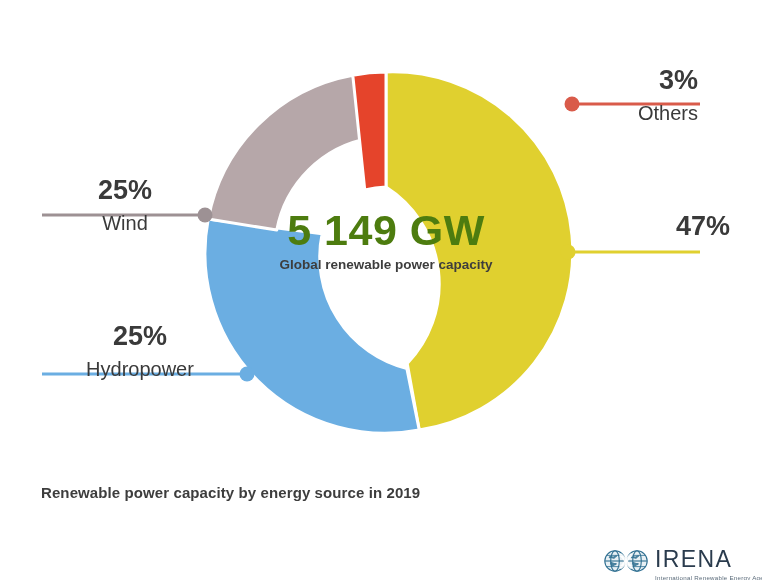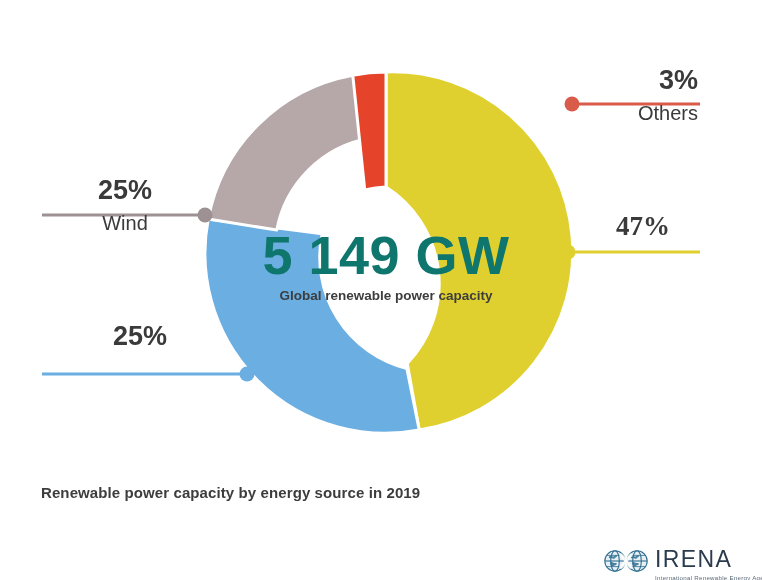--- a/index.html
+++ b/index.html
@@ -40,27 +40,26 @@
   
   .center-block {
     position: absolute;
     left: 246px;
     top: 208px;
     width: 280px;
     text-align: center;
     pointer-events: none;
   }
   .center-value {
-    font-size: 54px;
+    font-size: 43px;
     font-weight: bold;
     letter-spacing: 0.5px;
-    color: #0f766e;
+    color: #4d7c0f;
     line-height: 1.05;
     white-space: nowrap;
-    margin-top: 19px;
   }
   .center-caption {
     margin-top: 4px;
     font-size: 13.5px;
     font-weight: bold;
     color: #3d3d3d;
     white-space: nowrap;
   }
 
   
@@ -83,21 +82,21 @@
   }
   .callout.right-side {
     text-align: right;
   }
   .callout.left-side {
     text-align: center;
   }
 
   
   .callout-others     { left: 608px; top: 66px;  width: 90px; }
-  .callout-solar      { left: 580px; top: 212px; width: 90px; font-family: Liberation Serif, serif; }
+  .callout-solar      { left: 640px; top: 212px; width: 90px; }
   .callout-wind       { left: 40px;  top: 176px; width: 170px; }
   .callout-hydropower { left: 40px;  top: 322px; width: 200px; }
 
   
   .footer-caption {
     position: absolute;
     left: 41px;
     top: 484px;
     font-size: 15px;
     font-weight: bold;
@@ -204,20 +203,21 @@
       <div class="pct">47%</div>
     </div>
 
     <div class="callout left-side callout-wind">
       <div class="pct">25%</div>
       <div class="name">Wind</div>
     </div>
 
     <div class="callout left-side callout-hydropower">
       <div class="pct">25%</div>
+      <div class="name">Hydropower</div>
     </div>
   </div>
 
   <div class="footer-caption">Renewable power capacity by energy source in 2019</div>
 
   <div class="logo">
     <span class="logo-mark">
       <svg width="46" height="24" viewBox="0 0 46 24" aria-hidden="true">
         <g fill="none" stroke="#2f6f91" stroke-width="1.1">
           <circle cx="12" cy="12" r="10.2" fill="#e8f0f4"></circle>

